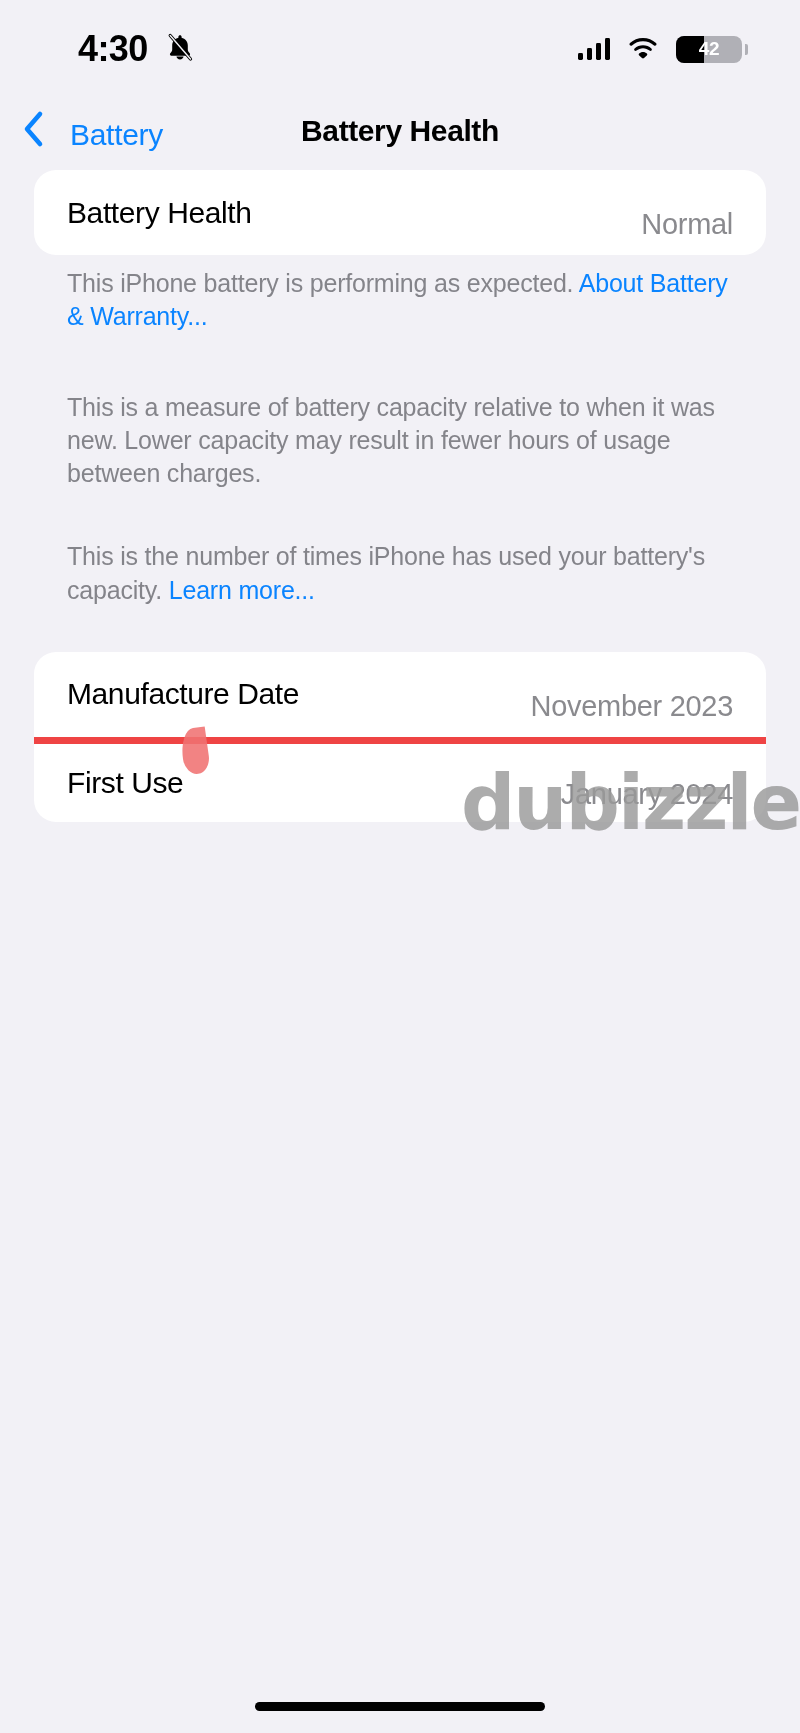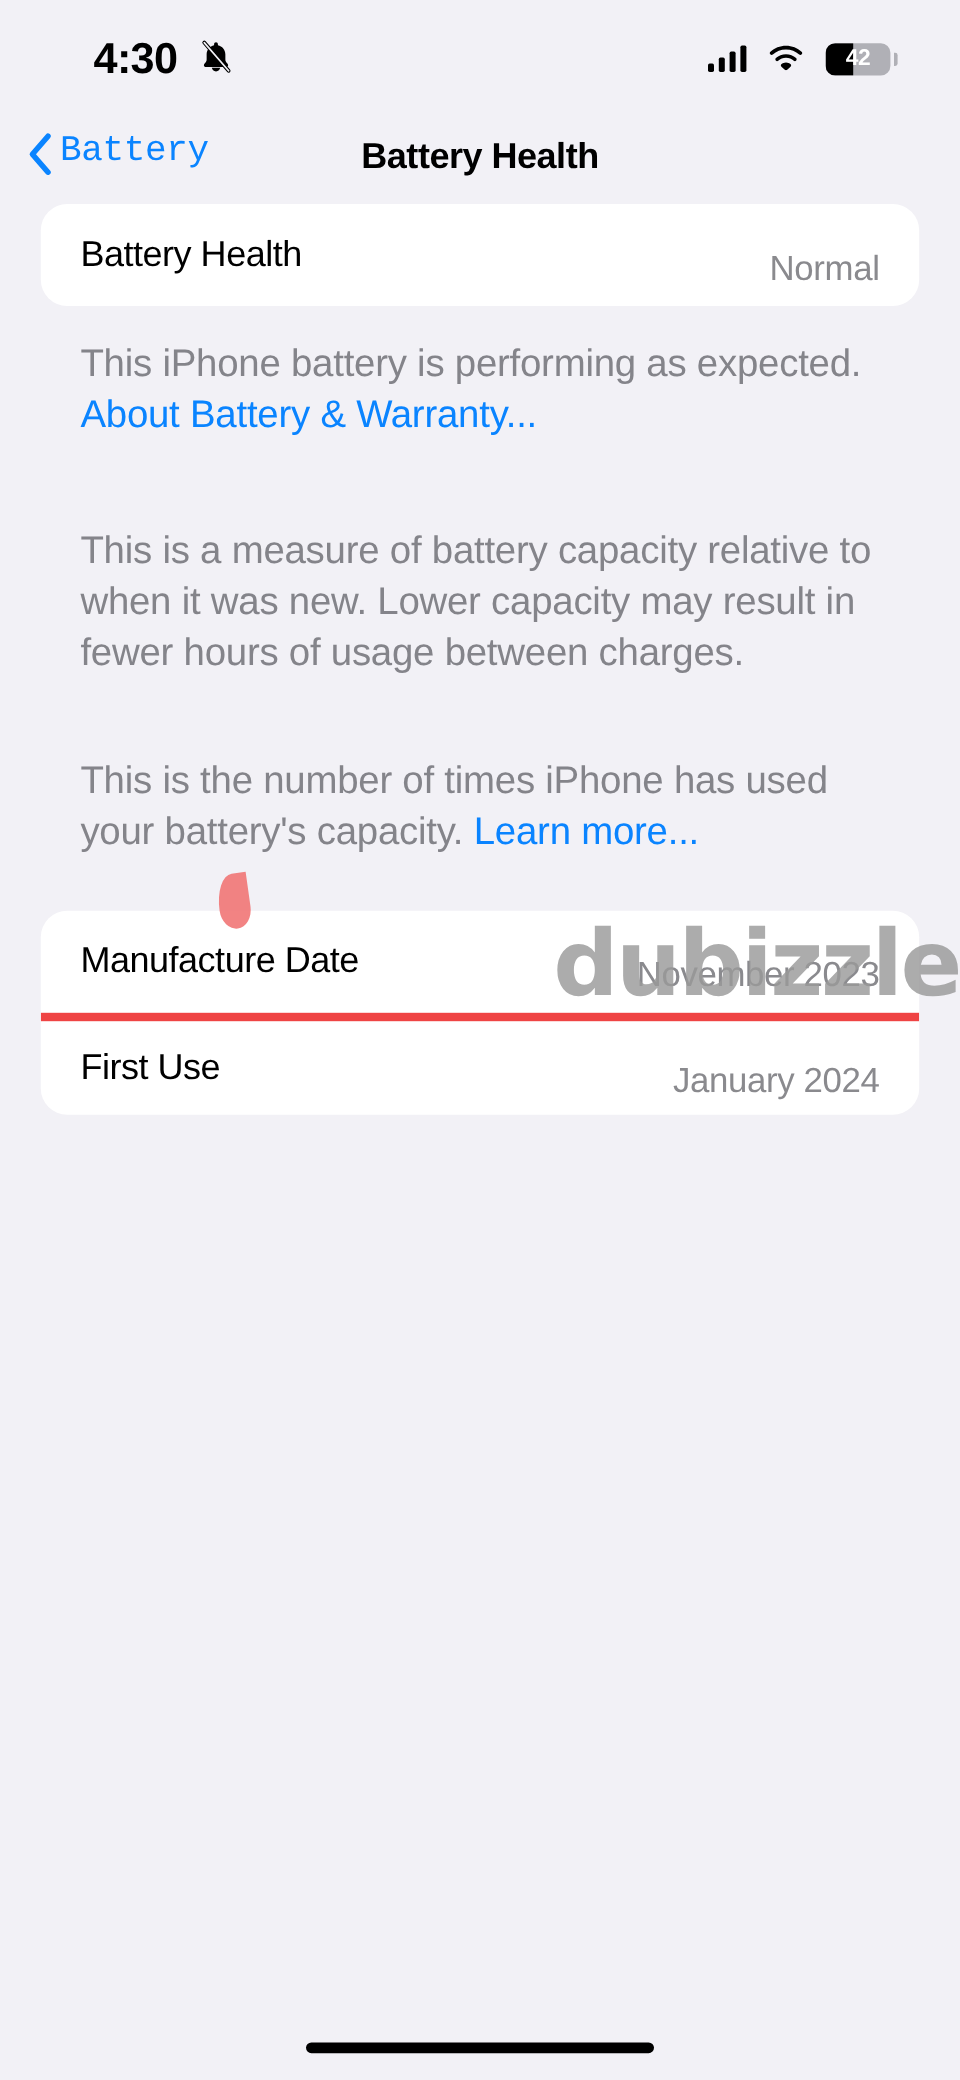--- a/index.html
+++ b/index.html
@@ -57,21 +57,21 @@
   .sig-bars i { display:block; width:5.5px; background:#000; border-radius:1.4px; }
   .sig-bars i:nth-child(1){ height:7px; }
   .sig-bars i:nth-child(2){ height:12px; }
   .sig-bars i:nth-child(3){ height:17px; }
   .sig-bars i:nth-child(4){ height:22px; }
 
   
   .batt-wrap { display:flex; align-items:center; gap:2.5px; }
   .batt-body {
     position:relative;
-    width:54px; height:27px;
+    width:66px; height:27px;
     border-radius:8px;
     background:#b0b0b6;
     overflow:hidden;
   }
   .batt-fill {
     position:absolute; top:0; left:0; bottom:0;
     width:42%;
     background:#000;
   }
   .batt-pct {
@@ -95,24 +95,23 @@
   
   #nav-bar {
     position:absolute;
     top:92px; left:0;
     width:800px; height:78px;
   }
   #back-button {
     position:absolute;
     left:22px; top:50%;
     transform:translateY(-50%);
-    display:flex; align-items:flex-start;
-    gap:6px;
+    display:flex; align-items:flex-end;
+    gap:26px;
     cursor:pointer;
-    font-family:Liberation Mono, monospace;
   }
   #back-label {
     font-size:30px;
     color:#0a84ff;
     letter-spacing:-0.3px;
   }
   #nav-title {
     position:absolute;
     left:0; right:0; top:50%;
     transform:translateY(-50%);
@@ -150,23 +149,23 @@
     letter-spacing:-0.4px;
   }
   .row-value {
     font-size:29px;
     color:#8a8a8e;
     letter-spacing:-0.3px;
     margin-top:24px;
   }
 
   .footnote {
-    margin:26px 34px 0 34px;
+    margin:12px 34px 0 34px;
     padding:0 33px 0 33px;
-    font-size:32px;
+    font-size:25px;
     line-height:1.33;
     color:#84848a;
     letter-spacing:-0.2px;
   }
   .footnote a {
     color:#0a84ff;
     text-decoration:none;
   }
 
   .gap-lg { height:45px; }

